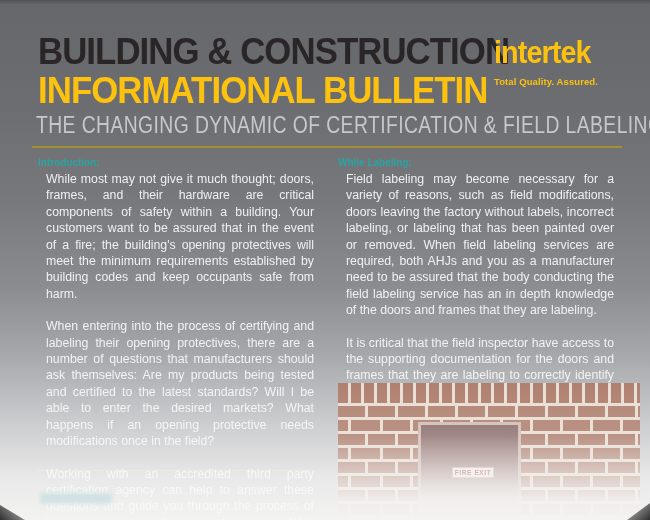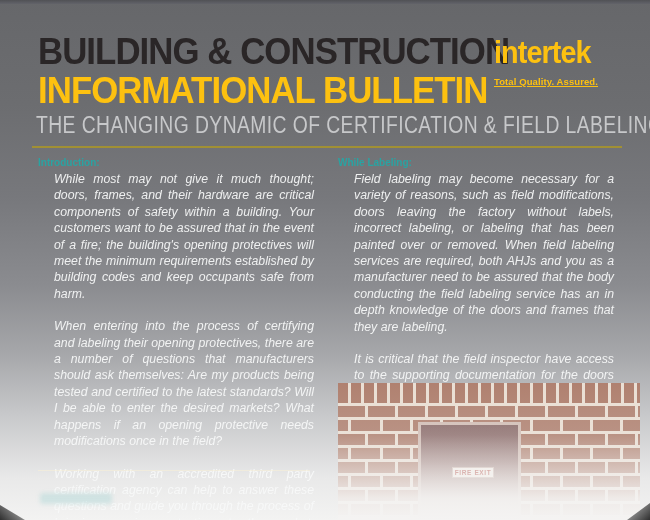--- a/index.html
+++ b/index.html
@@ -17,28 +17,28 @@
   .title-dark{color:#2a2627;}
   .title-yellow{color:#fdc110;}
   .subtitle{position:absolute;left:36px;top:112px;font-size:23px;font-weight:400;
     color:#c7c8ca;letter-spacing:.5px;transform:scaleX(.84);transform-origin:left;white-space:nowrap;}
   .gold-divider{position:absolute;left:32px;top:146px;width:590px;height:2px;
     background:#a6932e;opacity:.9;}
   
   .logo{position:absolute;left:494px;top:36px;color:#fdc110;}
   .logo-word{font-size:31px;font-weight:700;letter-spacing:-1px;line-height:34px;
     transform:scaleX(.93);transform-origin:left;text-transform:lowercase;white-space:nowrap;}
-  .logo-tag{font-size:9.5px;font-weight:700;margin-top:6px;letter-spacing:.1px;white-space:nowrap;text-decoration:underline;}
+  .logo-tag{font-size:9.5px;font-weight:700;margin-top:6px;letter-spacing:.1px;white-space:nowrap;}
   
   .col{position:absolute;top:157px;width:276px;}
   .col-left{left:38px;}
   .col-right{left:338px;}
   .col-heading{font-size:10px;font-weight:700;color:#2aa3a2;margin:0 0 3px 0;}
-  .col p{margin:0 0 16px 16px;font-size:12.3px;line-height:16.4px;
-    color:rgba(248,249,249,.93);text-align:justify;font-style:italic;}
+  .col p{margin:0 0 16px 8px;font-size:12.3px;line-height:16.4px;
+    color:rgba(248,249,249,.93);text-align:justify;}
   .left-col-divider{position:absolute;left:38px;top:470px;width:272px;height:1px;
     background:rgba(250,240,214,.55);}
   .faded-smudge{position:absolute;left:40px;top:493px;width:72px;height:11px;
     background:rgba(70,175,175,.18);border-radius:3px;filter:blur(2px);}
   
   .photo{position:absolute;left:338px;top:383px;width:302px;height:137px;overflow:hidden;
     background:#eadfd4;}
   .brick-rows{display:flex;flex-direction:column;gap:3px;position:absolute;inset:0;}
   .brick-row{width:100%;}
   .door{position:absolute;left:80px;top:39px;width:103px;bottom:0;

